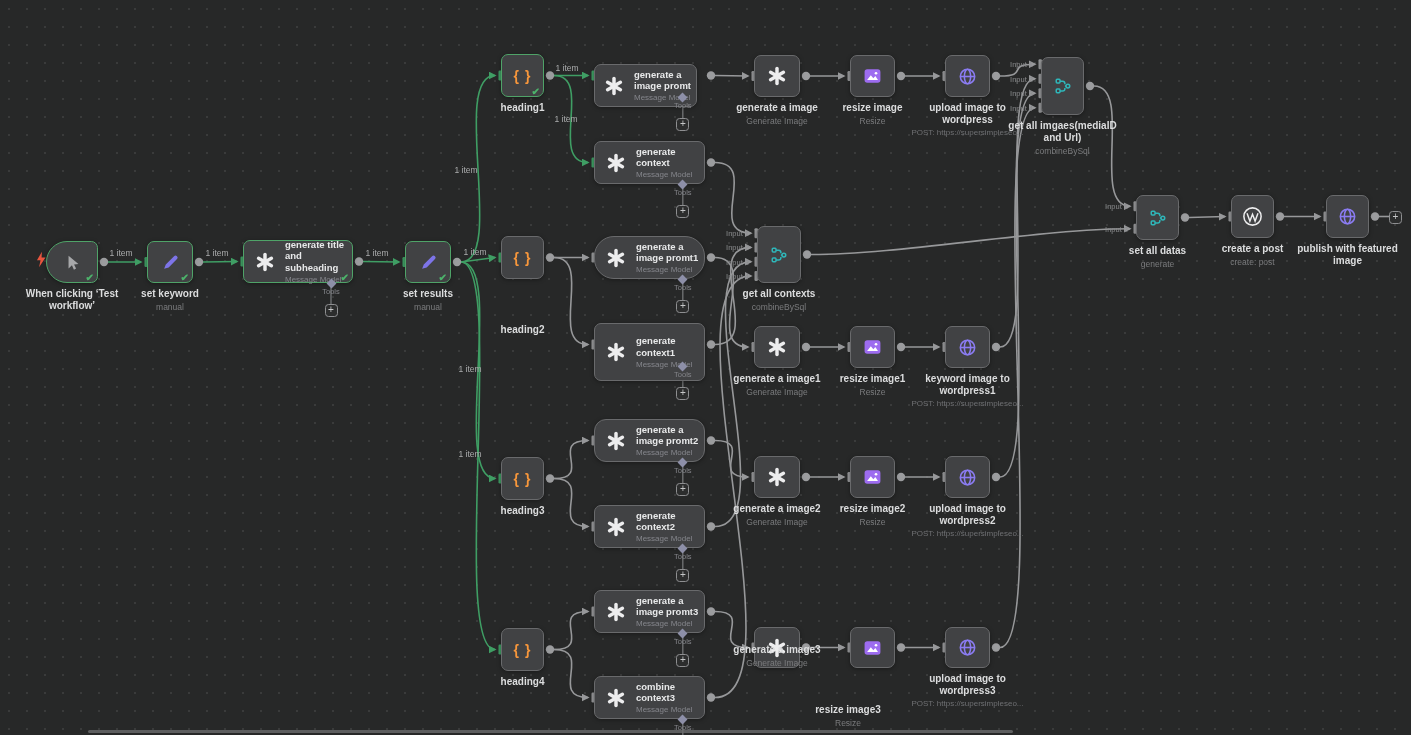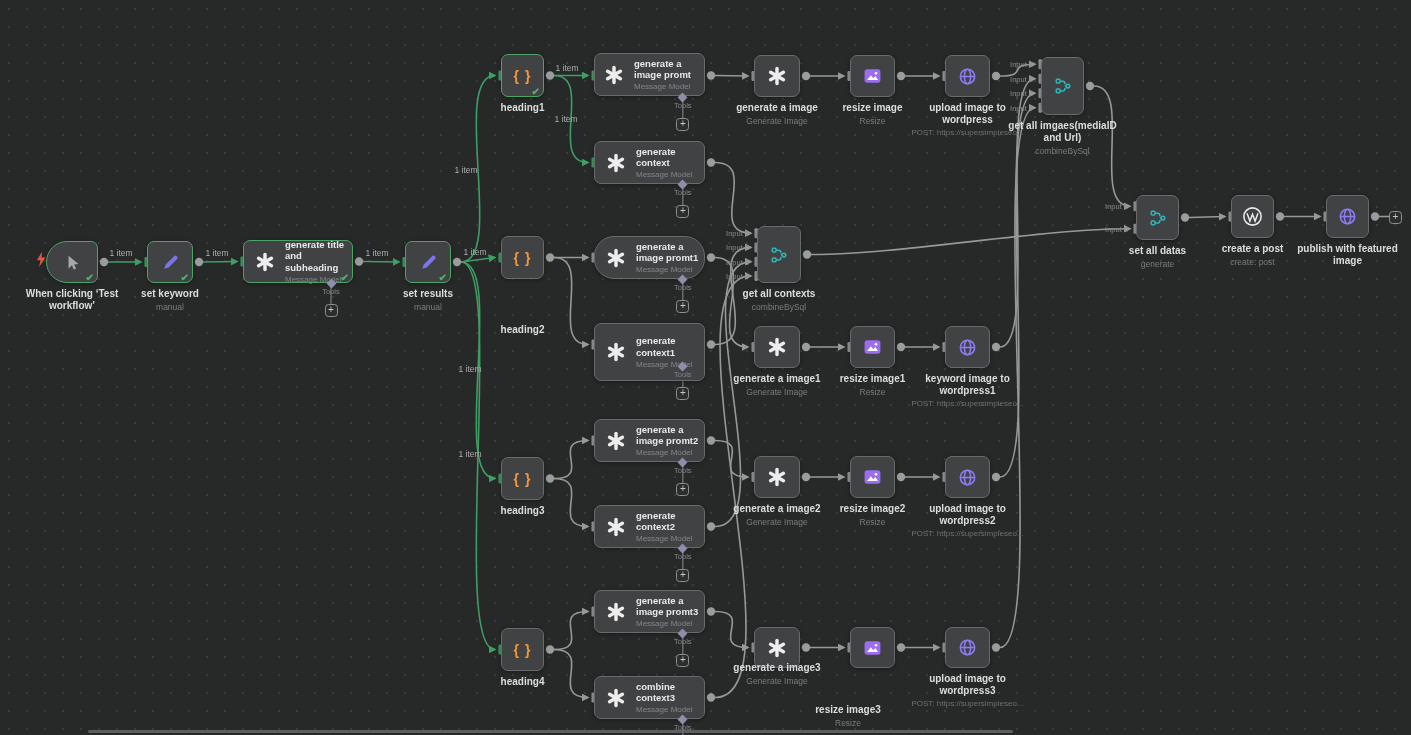--- a/index.html
+++ b/index.html
@@ -249,21 +249,21 @@
     </div>
     <div class="below" style="position: absolute; left: 462.5px; top: 505px; width: 120px;">
       <div class="blabel">heading3</div>
     </div>
     <div class="node" style="position: absolute; left: 501px; top: 628px; width: 43px; height: 43px; background: rgb(65, 66, 68); border-color: rgb(105, 106, 108);">
       <span class="braces" style="display: flex; align-items: center; justify-content: center; color: rgb(248, 151, 59);">{ }</span>
     </div>
     <div class="below" style="position: absolute; left: 462.5px; top: 676px; width: 120px;">
       <div class="blabel">heading4</div>
     </div>
-    <div class="node wide" style="position: absolute; left: 594px; top: 53px; width: 111px; height: 43px; background: rgb(65, 66, 68); border-color: rgb(105, 106, 108); padding-left: 8px;">
+    <div class="node wide" style="position: absolute; left: 594px; top: 64px; width: 103px; height: 43px; background: rgb(65, 66, 68); border-color: rgb(105, 106, 108); padding-left: 8px;">
       <span style="display: flex; align-items: center; justify-content: center;">
         <svg width="22" height="22" viewBox="0 0 24 24">
           <g fill="#ededee" transform="translate(12,12)">
             <rect x="-1.9" y="-10" width="3.8" height="11.5" rx="1.9" transform="rotate(0)"></rect>
             <rect x="-1.9" y="-10" width="3.8" height="11.5" rx="1.9" transform="rotate(60)"></rect>
             <rect x="-1.9" y="-10" width="3.8" height="11.5" rx="1.9" transform="rotate(120)"></rect>
             <rect x="-1.9" y="-10" width="3.8" height="11.5" rx="1.9" transform="rotate(180)"></rect>
             <rect x="-1.9" y="-10" width="3.8" height="11.5" rx="1.9" transform="rotate(240)"></rect>
             <rect x="-1.9" y="-10" width="3.8" height="11.5" rx="1.9" transform="rotate(300)"></rect>
           </g>
@@ -333,21 +333,21 @@
         </svg>
       </span>
       <div class="wtxt">
         <div class="ntitle">generate context1</div>
         <div class="nsub">Message Model</div>
       </div>
     </div>
     <div class="tools-diamond" style="position: absolute; left: 679.3px; top: 362.5px;"></div>
     <div class="tools-label" style="position: absolute; left: 682.8px; top: 370px;">Tools</div>
     <div class="plusbox" style="position: absolute; left: 676.3px; top: 387px;">+</div>
-    <div class="node wide" style="position: absolute; left: 594px; top: 419px; width: 111px; height: 43px; background: rgb(65, 66, 68); border-color: rgb(105, 106, 108);">
+    <div class="node wide" style="position: absolute; left: 594px; top: 419px; width: 111px; height: 43px; background: rgb(65, 66, 68); border-color: rgb(105, 106, 108); border-radius: 12px;">
       <span style="display: flex; align-items: center; justify-content: center;">
         <svg width="22" height="22" viewBox="0 0 24 24">
           <g fill="#ededee" transform="translate(12,12)">
             <rect x="-1.9" y="-10" width="3.8" height="11.5" rx="1.9" transform="rotate(0)"></rect>
             <rect x="-1.9" y="-10" width="3.8" height="11.5" rx="1.9" transform="rotate(60)"></rect>
             <rect x="-1.9" y="-10" width="3.8" height="11.5" rx="1.9" transform="rotate(120)"></rect>
             <rect x="-1.9" y="-10" width="3.8" height="11.5" rx="1.9" transform="rotate(180)"></rect>
             <rect x="-1.9" y="-10" width="3.8" height="11.5" rx="1.9" transform="rotate(240)"></rect>
             <rect x="-1.9" y="-10" width="3.8" height="11.5" rx="1.9" transform="rotate(300)"></rect>
           </g>
@@ -598,21 +598,21 @@
             <rect x="-1.9" y="-10" width="3.8" height="11.5" rx="1.9" transform="rotate(0)"></rect>
             <rect x="-1.9" y="-10" width="3.8" height="11.5" rx="1.9" transform="rotate(60)"></rect>
             <rect x="-1.9" y="-10" width="3.8" height="11.5" rx="1.9" transform="rotate(120)"></rect>
             <rect x="-1.9" y="-10" width="3.8" height="11.5" rx="1.9" transform="rotate(180)"></rect>
             <rect x="-1.9" y="-10" width="3.8" height="11.5" rx="1.9" transform="rotate(240)"></rect>
             <rect x="-1.9" y="-10" width="3.8" height="11.5" rx="1.9" transform="rotate(300)"></rect>
           </g>
         </svg>
       </span>
     </div>
-    <div class="below" style="position: absolute; left: 717px; top: 662px; width: 120px;">
+    <div class="below" style="position: absolute; left: 717px; top: 644px; width: 120px;">
       <div class="blabel">generate a image3</div>
       <div class="bsub">Generate Image</div>
     </div>
     <div class="node" style="position: absolute; left: 850px; top: 627px; width: 45px; height: 41px; background: rgb(65, 66, 68); border-color: rgb(105, 106, 108);">
       <span style="display: flex; align-items: center; justify-content: center;">
         <svg width="21" height="20" viewBox="0 0 24 24">
           <rect x="2.5" y="4" width="19" height="16" rx="3.2" fill="#9d6cf0"></rect>
           <path d="M5.5 16.8 L10 11 L13 14.6 L15.4 12 L18.6 16.8 Z" fill="#fff"></path>
           <circle cx="16.2" cy="8.7" r="1.6" fill="#fff"></circle>
         </svg>

